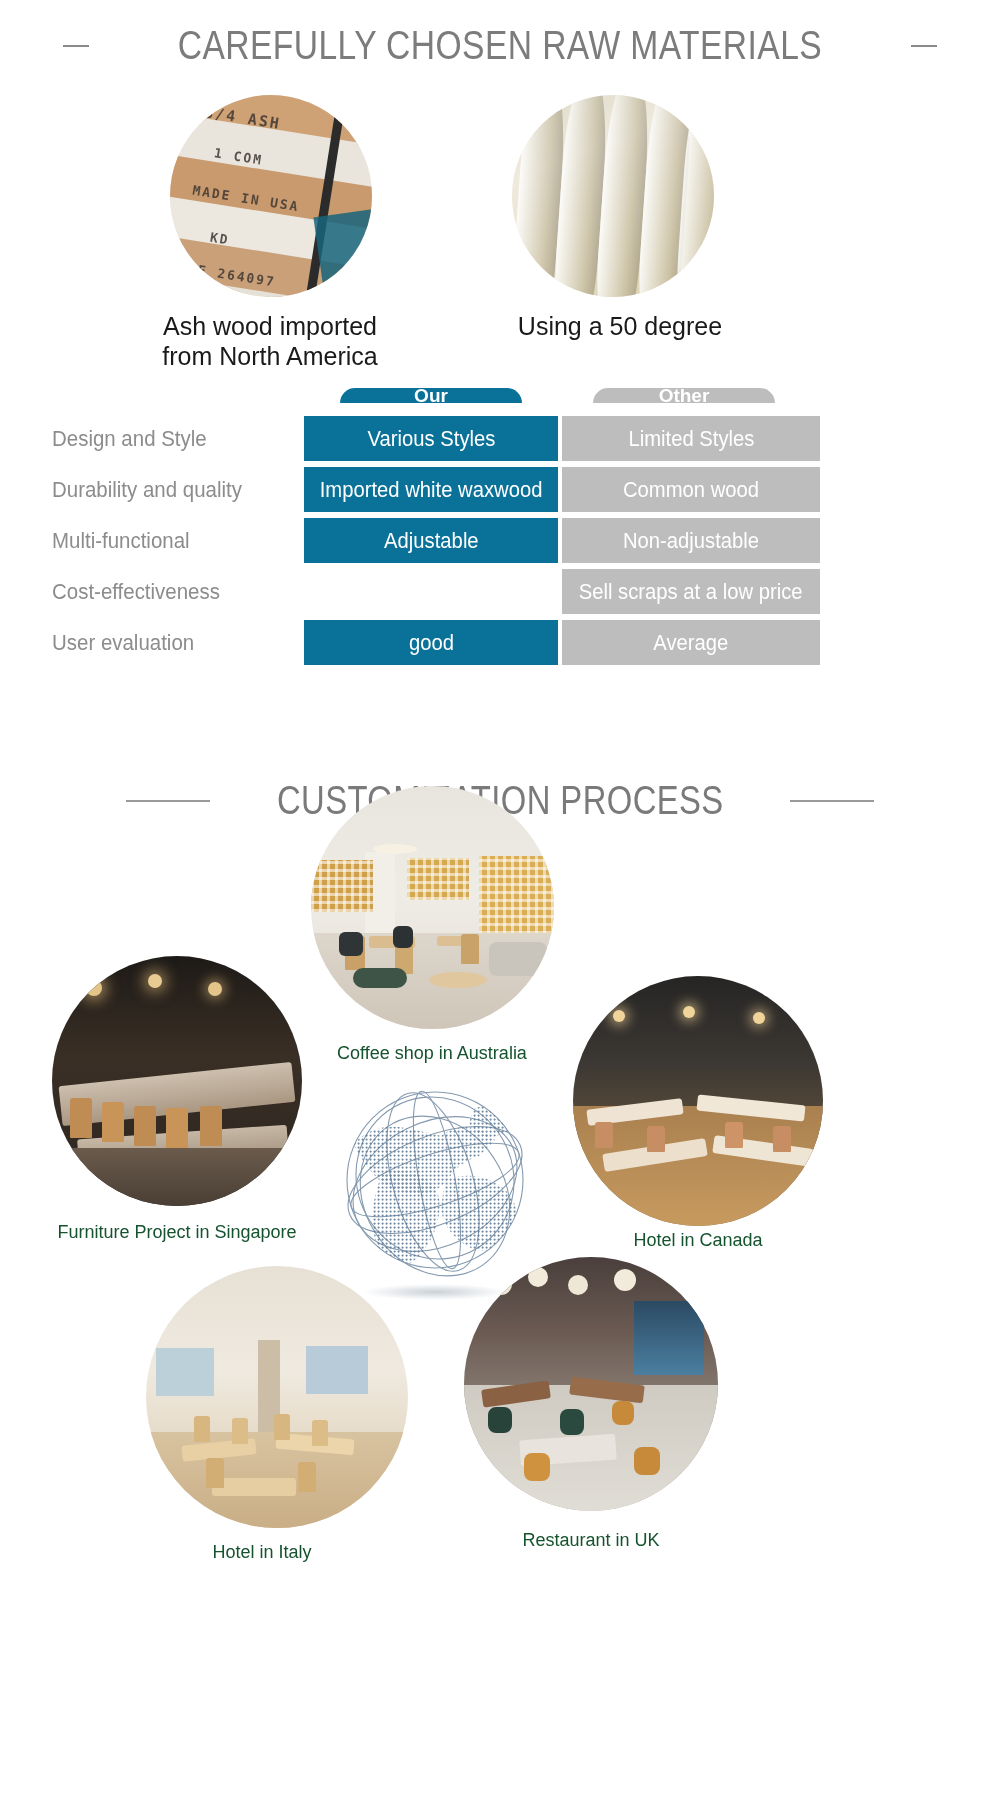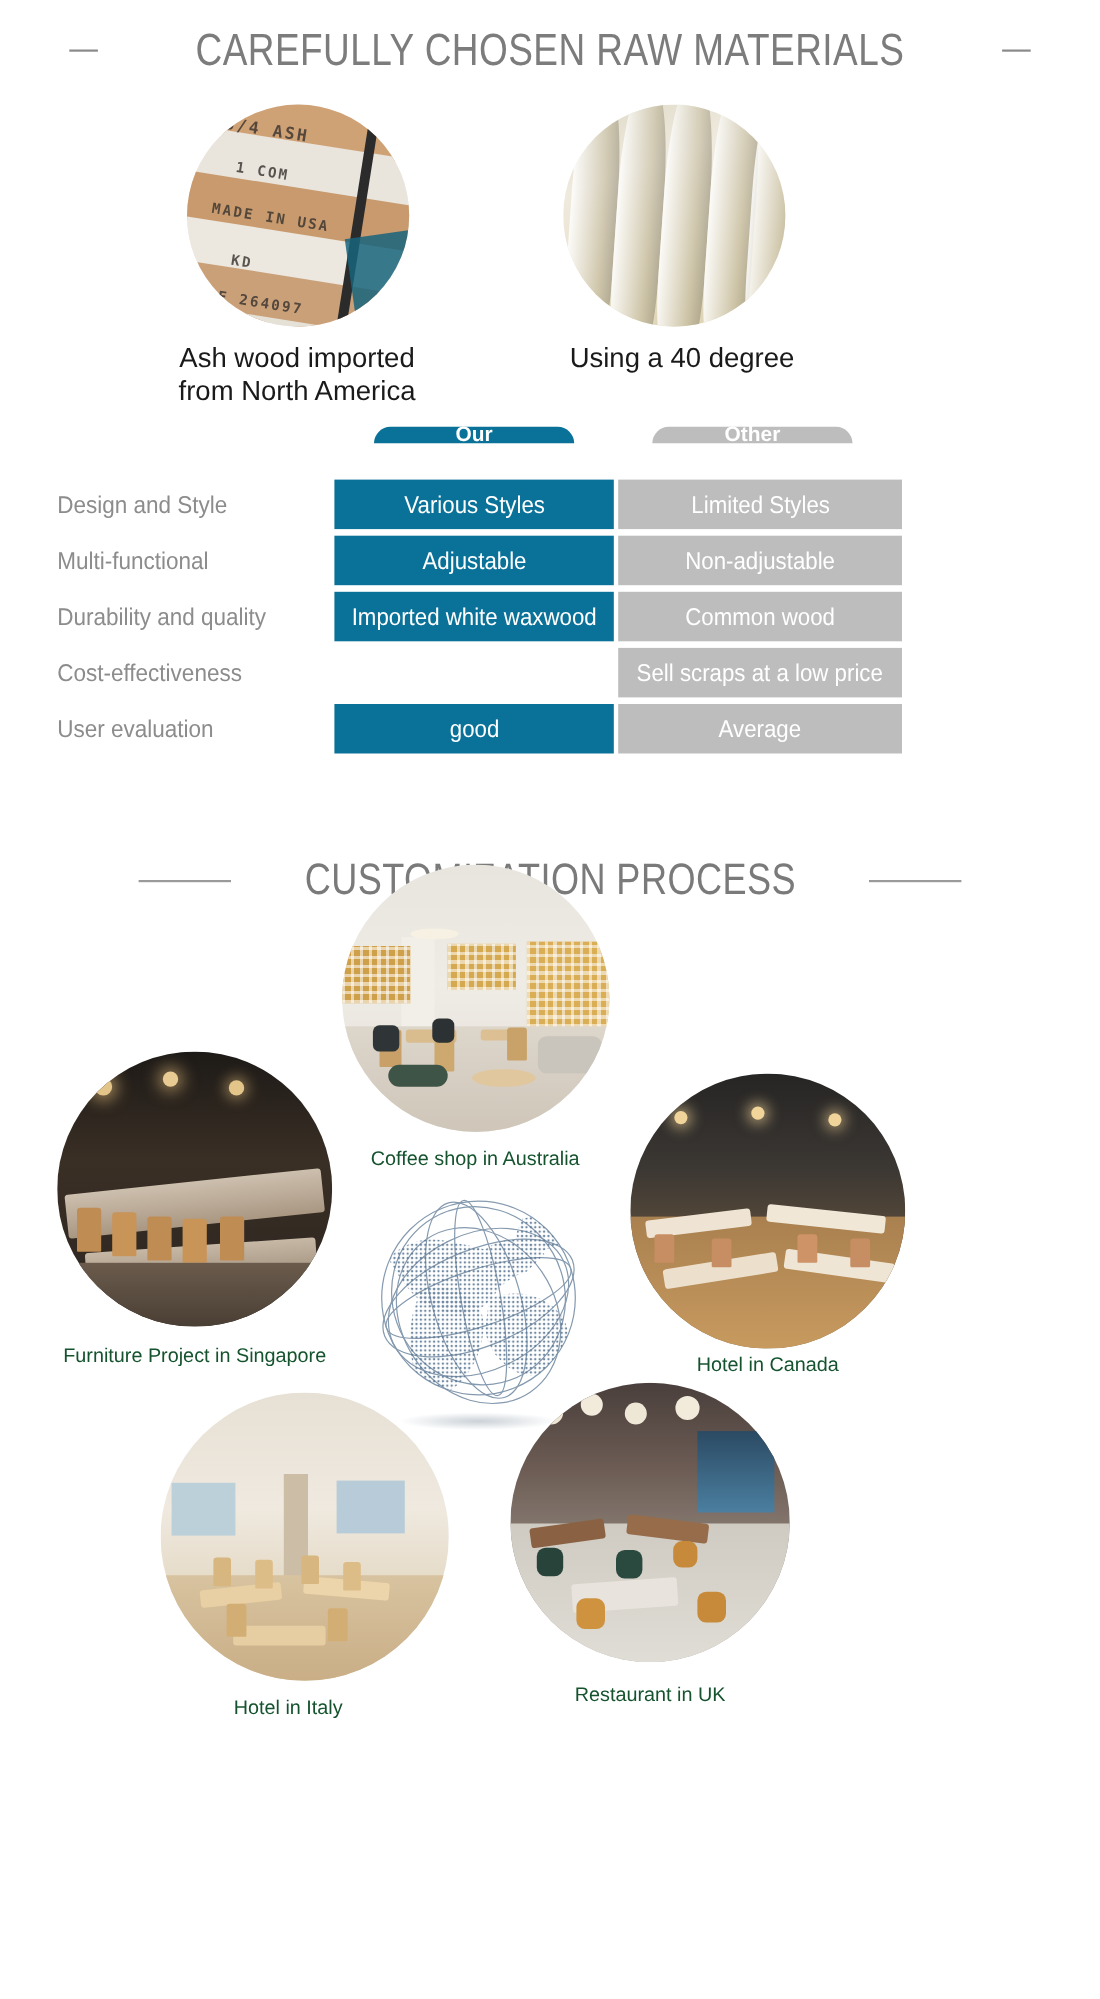--- a/index.html
+++ b/index.html
@@ -54,21 +54,21 @@
 
   
   .tbl{position:absolute;left:0;top:388px;width:1000px;}
   .hdr{position:absolute;top:0;height:15px;border-radius:16px 16px 0 0;
        display:flex;align-items:center;justify-content:center;
        color:#fff;font-weight:700;font-size:19px;
        font-family:"Liberation Sans Narrow","Liberation Sans",sans-serif;font-stretch:condensed;}
   #hdr-our{left:340px;width:182px;background:#0a7299;}
   #hdr-other{left:593px;width:182px;background:#bdbdbd;}
 
-  .rows{position:absolute;top:48px;left:0;width:1000px;}
+  .rows{position:absolute;top:28px;left:0;width:1000px;}
   .row{position:relative;height:45px;margin-bottom:6px;}
   .row .label{
     position:absolute;left:52px;top:0;height:45px;display:flex;align-items:center;
     color:#8c8c8c;font-size:22px;
     font-family:"Liberation Sans Narrow","Liberation Sans",sans-serif;font-stretch:condensed;
     transform:scaleX(.93);transform-origin:left center;white-space:nowrap;
   }
   .row .cell{
     position:absolute;top:0;height:45px;display:flex;align-items:center;justify-content:center;
     color:#fff;font-size:22px;white-space:nowrap;
@@ -148,52 +148,52 @@
       <div class="fold" style="left:132px;"></div>
       <div class="fold" style="left:170px;"></div>
     </div>
   </div>
 
   <div class="cap" id="cap-wood">
     <div>Ash wood imported</div>
     <div>from North America</div>
   </div>
   <div class="cap" id="cap-sponge">
-    <div>Using a 40 degree</div>
+    <div>Using a 50 degree</div>
   </div>
 
   <div class="tbl">
     <div class="hdr" id="hdr-our">Our</div>
     <div class="hdr" id="hdr-other">Other</div>
     <div class="rows" id="table-rows">
         <div class="row">
           <div class="label">Design and Style</div>
           <div class="cell our">
             <span>Various Styles</span>
           </div>
           <div class="cell other">
             <span>Limited Styles</span>
           </div>
         </div>
         <div class="row">
+          <div class="label">Durability and quality</div>
+          <div class="cell our">
+            <span>Imported white waxwood</span>
+          </div>
+          <div class="cell other">
+            <span>Common wood</span>
+          </div>
+        </div>
+        <div class="row">
           <div class="label">Multi-functional</div>
           <div class="cell our">
             <span>Adjustable</span>
           </div>
           <div class="cell other">
             <span>Non-adjustable</span>
-          </div>
-        </div>
-        <div class="row">
-          <div class="label">Durability and quality</div>
-          <div class="cell our">
-            <span>Imported white waxwood</span>
-          </div>
-          <div class="cell other">
-            <span>Common wood</span>
           </div>
         </div>
         <div class="row">
           <div class="label">Cost-effectiveness</div>
           <div class="cell other">
             <span>Sell scraps at a low price</span>
           </div>
         </div>
         <div class="row">
           <div class="label">User evaluation</div>

